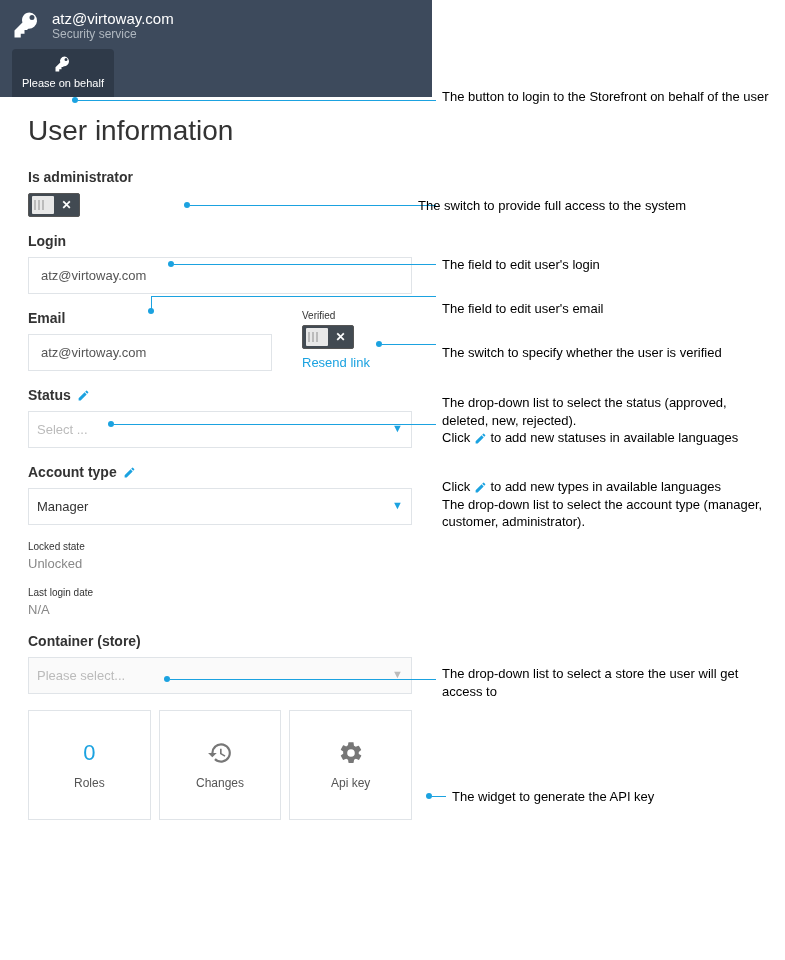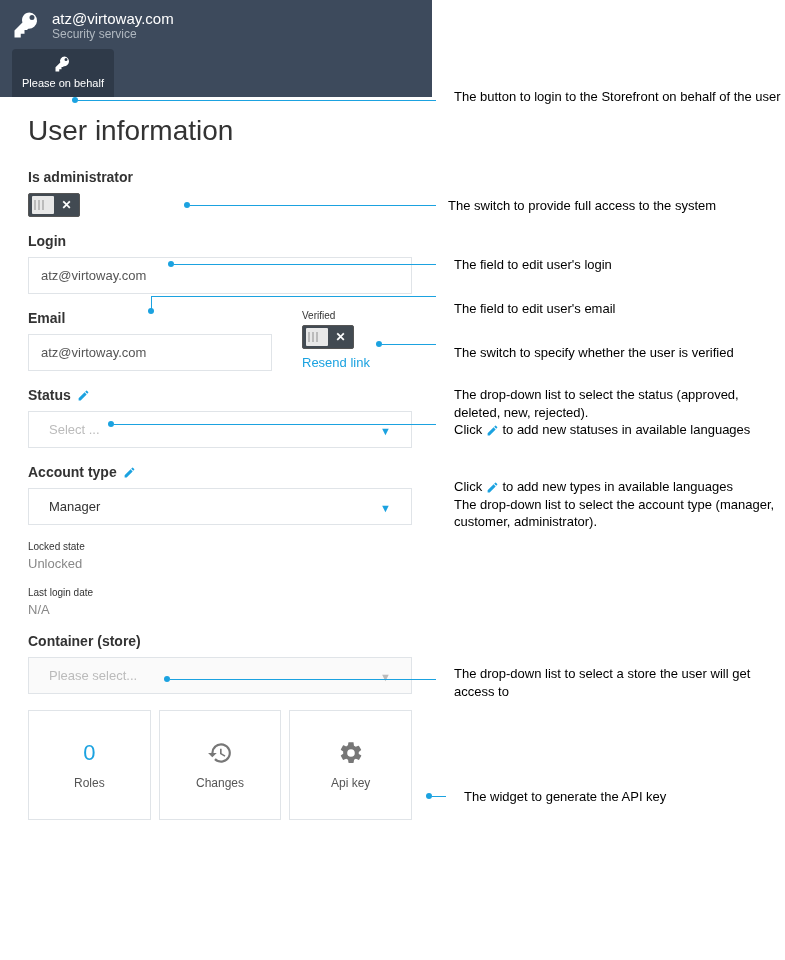--- a/index.html
+++ b/index.html
@@ -19,39 +19,39 @@
 .flabel { font-size: 14px; font-weight: 700; color: #333; margin-bottom: 8px; display: flex; align-items: center; gap: 6px; }
 .sublabel { font-size: 10px; font-weight: 400; color: #333; margin-bottom: 4px; }
 .value { font-size: 13px; color: #888; }
 
 .switch { display: inline-flex; align-items: center; border: 1px solid #555; border-radius: 2px; background: #424a52; width: 52px; height: 24px; }
 .switch-track { flex: 0 0 22px; height: 18px; background: #e8e8e8; margin-left: 3px; border-radius: 1px; display:flex; align-items:center; }
 .switch-track span { width:2px; height:10px; background:#bbb; margin-left:2px; }
 .switch-x { flex: 1; color: #fff; text-align: center; font-weight: 700; font-size: 12px; line-height: 1; }
 
 .input { width: 100%; border: 1px solid #e0e4e8; padding: 10px 12px; font-size: 13px; color: #555; background: #fff; }
-.select-wrap { width: 100%; border: 1px solid #e0e4e8; padding: 10px 20px; font-size: 13px; display: flex; justify-content: space-between; align-items: flex-end; background: #fff; }
+.select-wrap { width: 100%; border: 1px solid #e0e4e8; padding: 10px 8px; font-size: 13px; display: flex; justify-content: space-between; align-items: flex-start; background: #fff; }
 .placeholder { color: #bbb; }
 .caret { color: #1ba2e0; font-size: 11px; }
 .caret-dim { color: #bbb; font-size: 11px; }
 
 .link { color: #1ba2e0; font-size: 13px; cursor: pointer; }
 .pen { color: #1ba2e0; }
 
 .row2 { display: flex; gap: 30px; align-items: flex-start; }
 .row2 > div:first-child { flex: 1; }
 .row2 > div:last-child { flex: 0 0 110px; }
 
 .widgets { display: flex; gap: 8px; margin-top: 10px; }
 .widget { width: 125px; height: 110px; border: 1px solid #e0e4e8; display: flex; flex-direction: column; align-items: center; justify-content: center; gap: 10px; }
 .wnum { color: #1ba2e0; font-size: 22px; font-weight: 400; }
 .wlabel { font-size: 12px; color: #555; }
 .wicon { color: #777; }
 
-.annot { position: absolute; font-size: 13px; color: #000; line-height: 1.35; margin-left: 12px; }
+.annot { position: absolute; font-size: 13px; color: #000; line-height: 1.35; }
 .leader { position: absolute; border-top: 1px solid #1ba2e0; }
 .vleader { position: absolute; border-left: 1px solid #1ba2e0; }
 .dot { position: absolute; width: 6px; height: 6px; background: #1ba2e0; border-radius: 50%; }
 
 svg { display: block; }
 </style>
 </head>
 <body>
 
 <div class="header">
@@ -186,38 +186,38 @@
     </div>
   </div>
 </div>
 
 <div class="dot" style="left:72px; top:97px"></div>
 <div class="leader" style="left:78px; top:100px; width:358px"></div>
 <div class="annot" style="left:442px; top:88px; width:330px">The button to login to the Storefront on behalf of the user</div>
 
 <div class="dot" style="left:184px; top:202px"></div>
 <div class="leader" style="left:190px; top:205px; width:246px"></div>
-<div class="annot" style="left:436px; top:197px; width:330px">The switch to provide full access to the system</div>
+<div class="annot" style="left:418px; top:197px; width:330px">The switch to provide full access to the system</div>
 
 <div class="dot" style="left:168px; top:261px"></div>
 <div class="leader" style="left:174px; top:264px; width:262px"></div>
 <div class="annot" style="left:442px; top:256px; width:330px">The field to edit user's login</div>
 
 <div class="dot" style="left:148px; top:308px"></div>
 <div class="vleader" style="left:151px; top:296px; height:15px"></div>
 <div class="leader" style="left:151px; top:296px; width:285px"></div>
 <div class="annot" style="left:442px; top:300px; width:330px">The field to edit user's email</div>
 
 <div class="dot" style="left:376px; top:341px"></div>
 <div class="leader" style="left:382px; top:344px; width:54px"></div>
 <div class="annot" style="left:442px; top:344px; width:340px">The switch to specify whether the user is verified</div>
 
 <div class="dot" style="left:108px; top:421px"></div>
 <div class="leader" style="left:114px; top:424px; width:322px"></div>
-<div class="annot" style="left:442px; top:386px; width:330px">
+<div class="annot" style="left:442px; top:394px; width:330px">
   <div>The drop-down list to select the status (approved, deleted, new, rejected).</div>
   <div><span>Click</span> <svg style="display:inline;vertical-align:middle" width="13" height="13" viewBox="0 0 24 24" fill="#1ba2e0">
         <path d="M3 17.25V21h3.75L17.81 9.94l-3.75-3.75zM20.71 7.04a1 1 0 0 0 0-1.41l-2.34-2.34a1 1 0 0 0-1.41 0l-1.83 1.83 3.75 3.75z"></path>
       </svg> <span>to add new statuses in available languages</span></div>
 </div>
 
 <div class="annot" style="left:442px; top:478px; width:340px">
   <div><span>Click</span> <svg style="display:inline;vertical-align:middle" width="13" height="13" viewBox="0 0 24 24" fill="#1ba2e0">
         <path d="M3 17.25V21h3.75L17.81 9.94l-3.75-3.75zM20.71 7.04a1 1 0 0 0 0-1.41l-2.34-2.34a1 1 0 0 0-1.41 0l-1.83 1.83 3.75 3.75z"></path>
       </svg> <span>to add new types in available languages</span></div>

